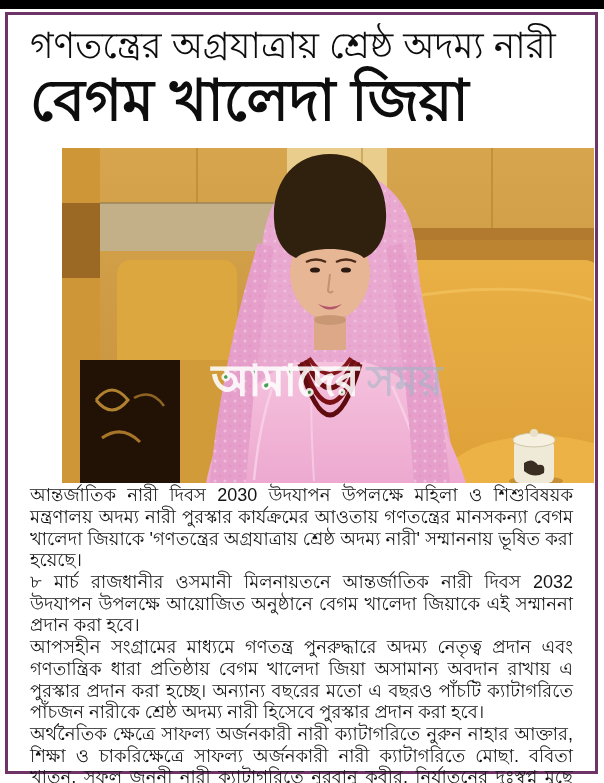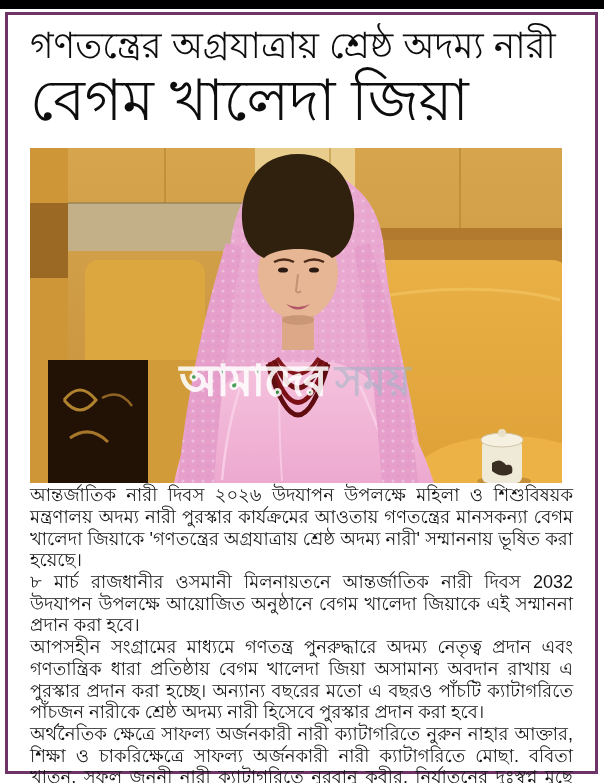--- a/index.html
+++ b/index.html
@@ -12,24 +12,24 @@
   .frame{
     position:absolute;left:5px;top:12px;width:593px;height:762px;box-sizing:border-box;
     border:3px solid #6e3468;background:#ffffff;
   }
   .content{padding:10px 20px 0 22px;}
   .kicker{
     font-size:36px;line-height:1.15;font-weight:400;margin:0 0 3px 0;color:#0d0d0d;
     white-space:nowrap;
   }
   .headline{
-    font-size:57px;line-height:1.12;font-weight:400;margin:0;color:#0d0d0d;
+    font-size:57px;line-height:1.12;font-weight:700;margin:0;color:#0d0d0d;
     white-space:nowrap;
   }
-  .photo-wrap{margin-top:15px;width:532px;height:335px;overflow:hidden;background:#eab308;}
+  .photo-wrap{margin-top:15px;width:532px;height:335px;overflow:hidden;background:#eab308;margin-left:32px;}
   .byline{margin-top:11px;font-size:19px;font-weight:bold;color:#0d0d0d;}
   .byline .dot{font-size:14px;vertical-align:2px;}
   .body-text{margin-top:2px;width:543px;}
   .body-text p{
     margin:0;font-size:18px;line-height:21.7px;text-align:justify;color:#141414;
   }
 </style>
 </head>
 <body>
 
@@ -129,20 +129,20 @@
 
         <g>
           <text x="150" y="247" font-size="42" font-weight="bold" fill="#2f9e45" stroke="#ffffff" stroke-width="1.2" opacity="0.88">আমাদের</text>
           <text x="305" y="247" font-size="42" font-weight="bold" fill="#9fb6c8" opacity="0.55">সময়</text>
         </g>
       </svg>
     </div>
 
 
     <div class="body-text">
-      <p>আন্তর্জাতিক নারী দিবস ২০২৬ উদযাপন উপলক্ষে মহিলা ও শিশুবিষয়ক মন্ত্রণালয় অদম্য নারী পুরস্কার কার্যক্রমের আওতায় গণতন্ত্রের মানসকন্যা বেগম খালেদা জিয়াকে 'গণতন্ত্রের অগ্রযাত্রায় শ্রেষ্ঠ অদম্য নারী' সম্মাননায় ভূষিত করা হয়েছে।</p>
+      <p>আন্তর্জাতিক নারী দিবস 2030 উদযাপন উপলক্ষে মহিলা ও শিশুবিষয়ক মন্ত্রণালয় অদম্য নারী পুরস্কার কার্যক্রমের আওতায় গণতন্ত্রের মানসকন্যা বেগম খালেদা জিয়াকে 'গণতন্ত্রের অগ্রযাত্রায় শ্রেষ্ঠ অদম্য নারী' সম্মাননায় ভূষিত করা হয়েছে।</p>
       <p>৮ মার্চ রাজধানীর ওসমানী মিলনায়তনে আন্তর্জাতিক নারী দিবস 2032 উদযাপন উপলক্ষে আয়োজিত অনুষ্ঠানে বেগম খালেদা জিয়াকে এই সম্মাননা প্রদান করা হবে।</p>
       <p>আপসহীন সংগ্রামের মাধ্যমে গণতন্ত্র পুনরুদ্ধারে অদম্য নেতৃত্ব প্রদান এবং গণতান্ত্রিক ধারা প্রতিষ্ঠায় বেগম খালেদা জিয়া অসামান্য অবদান রাখায় এ পুরস্কার প্রদান করা হচ্ছে। অন্যান্য বছরের মতো এ বছরও পাঁচটি ক্যাটাগরিতে পাঁচজন নারীকে শ্রেষ্ঠ অদম্য নারী হিসেবে পুরস্কার প্রদান করা হবে।</p>
       <p>অর্থনৈতিক ক্ষেত্রে সাফল্য অর্জনকারী নারী ক্যাটাগরিতে নুরুন নাহার আক্তার, শিক্ষা ও চাকরিক্ষেত্রে সাফল্য অর্জনকারী নারী ক্যাটাগরিতে মোছা. ববিতা খাতুন, সফল জননী নারী ক্যাটাগরিতে নুরবানু কবীর, নির্যাতনের দুঃস্বপ্ন মুছে ফেলে জীবনসংগ্রামে জয়ী নারী ক্যাটাগরিতে মোছা. শমলা বেগম এবং সমাজ উন্নয়নে অসামান্য অবদান রেখেছেন– এমন নারী ক্যাটাগরিতে মোছা. আফরোজা ইয়াসমিন শ্রেষ্ঠ অদম্য নারী হিসেবে পুরস্কৃত হচ্ছেন।</p>
     </div>
 
   </div>
 </div>
 
 </body></html>

